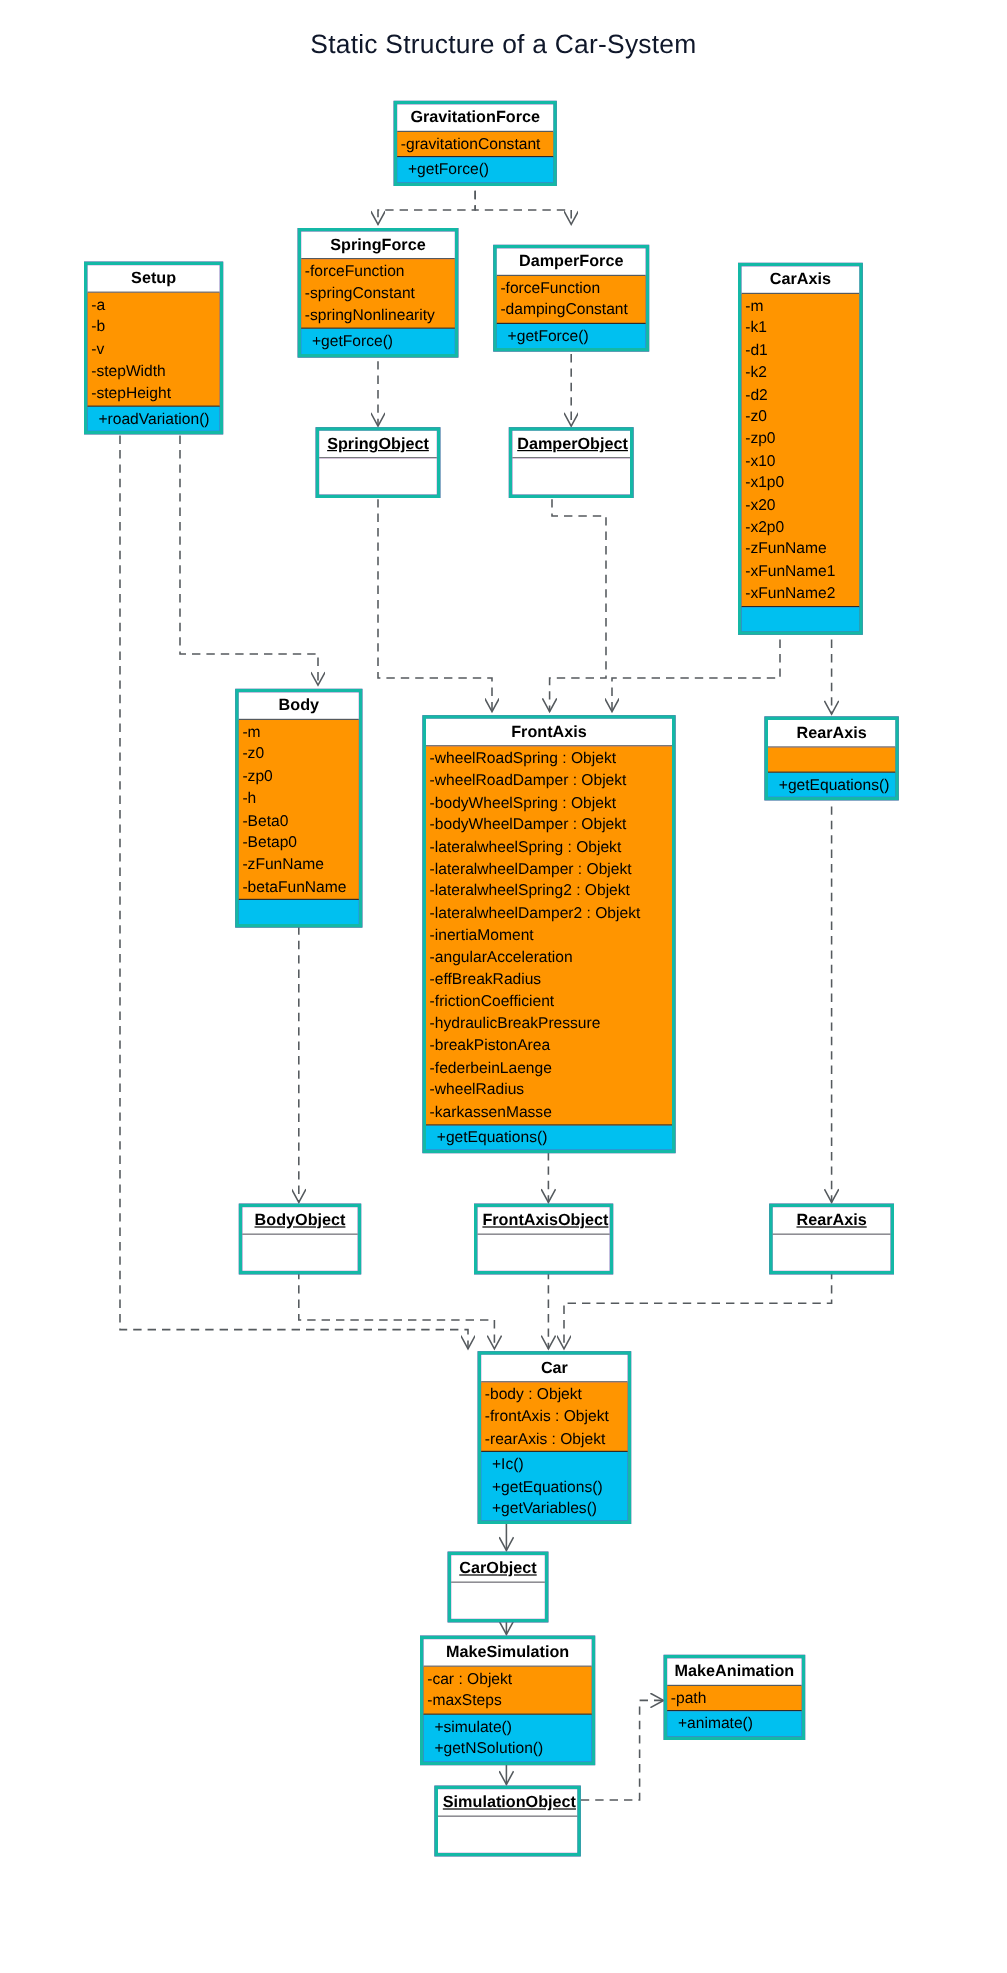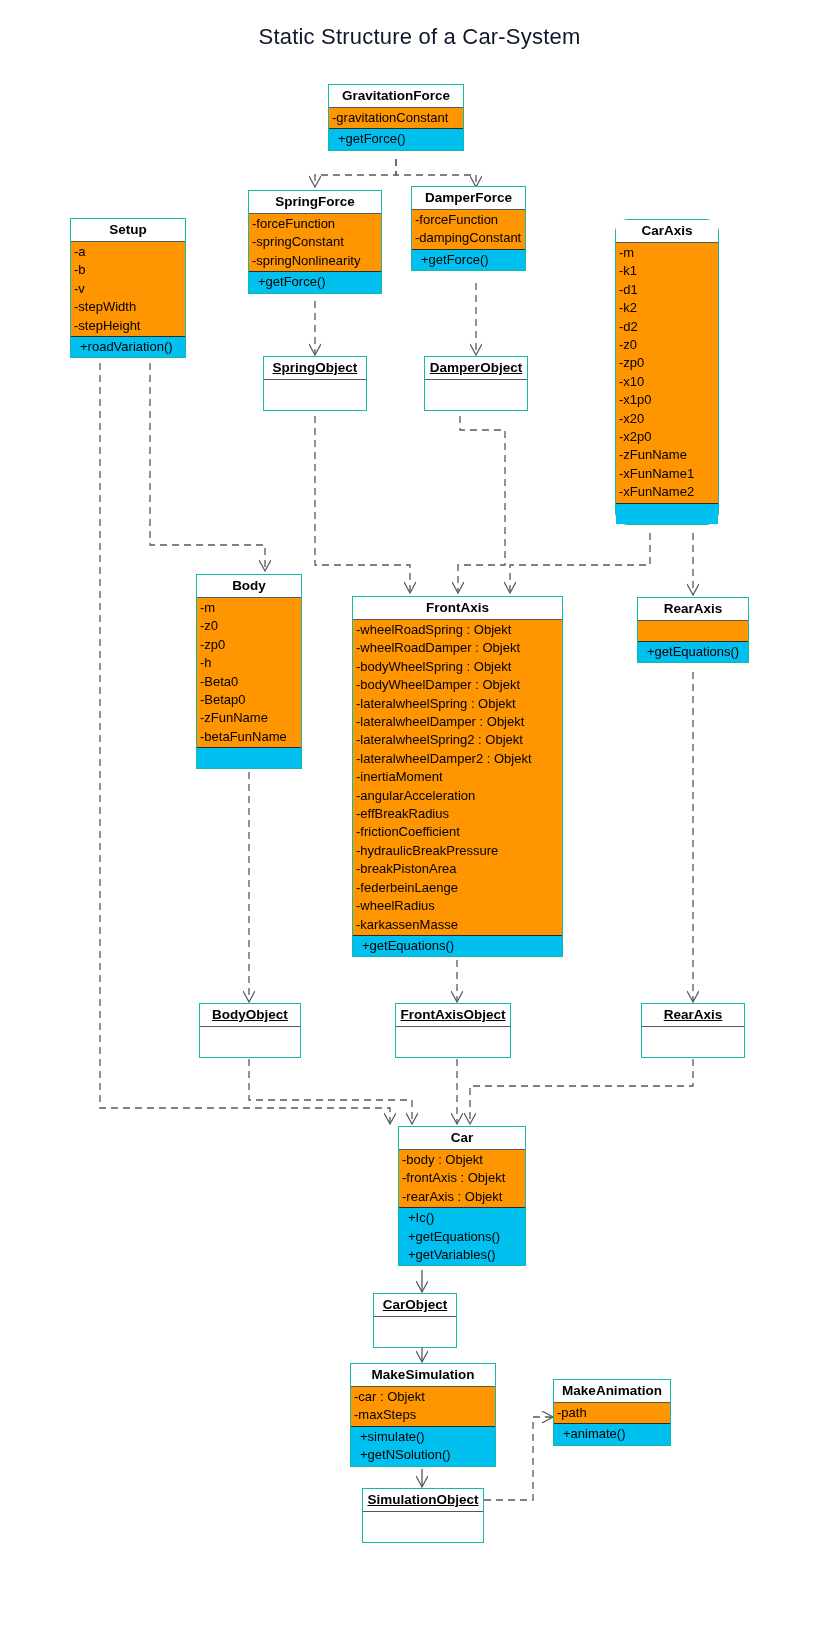--- a/index.html
+++ b/index.html
@@ -32,21 +32,21 @@
     top: 24px;
     width: 839px;
     text-align: center;
     font-size: 22px;
     font-weight: normal;
     letter-spacing: 0.2px;
     color: #0f172a;
   }
   .uml-class {
     position: absolute;
-    border: 1px solid #14b8a6;
+    border: 3px solid #14b8a6;
     box-sizing: border-box;
     background: #a21caf;
     z-index: 2;
   }
   .uml-name {
     text-align: center;
     font-weight: bold;
     font-size: 13.5px;
     background: #ffffff;
     padding: 3px 4px 4px 4px;
@@ -157,21 +157,21 @@
     <div class="uml-attrs">
       <div class="uml-row">-forceFunction</div>
       <div class="uml-row">-springConstant</div>
       <div class="uml-row">-springNonlinearity</div>
     </div>
     <div class="uml-ops">
       <div class="uml-row">+getForce()</div>
     </div>
   </div>
 
-  <div class="uml-class" style="left:411px; top:186px; width:115px;">
+  <div class="uml-class" style="left:411px; top:204px; width:130px;">
     <div class="uml-name">DamperForce</div>
     <div class="uml-attrs">
       <div class="uml-row">-forceFunction</div>
       <div class="uml-row">-dampingConstant</div>
     </div>
     <div class="uml-ops">
       <div class="uml-row">+getForce()</div>
     </div>
   </div>
 
@@ -182,21 +182,21 @@
       <div class="uml-row">-b</div>
       <div class="uml-row">-v</div>
       <div class="uml-row">-stepWidth</div>
       <div class="uml-row">-stepHeight</div>
     </div>
     <div class="uml-ops">
       <div class="uml-row">+roadVariation()</div>
     </div>
   </div>
 
-  <div class="uml-class" style="left:615px; top:219px; width:104px;border-radius:13px;">
+  <div class="uml-class" style="left:615px; top:219px; width:104px;">
     <div class="uml-name">CarAxis</div>
     <div class="uml-attrs">
       <div class="uml-row">-m</div>
       <div class="uml-row">-k1</div>
       <div class="uml-row">-d1</div>
       <div class="uml-row">-k2</div>
       <div class="uml-row">-d2</div>
       <div class="uml-row">-z0</div>
       <div class="uml-row">-zp0</div>
       <div class="uml-row">-x10</div>

